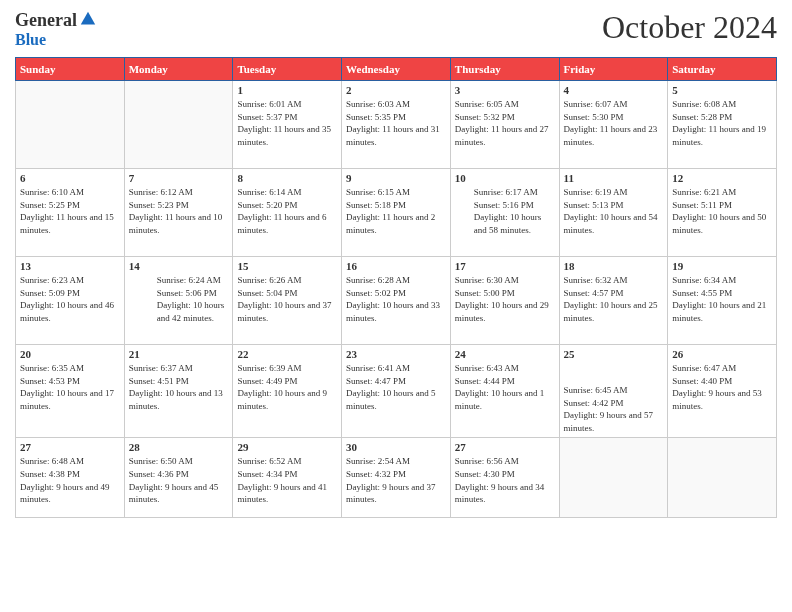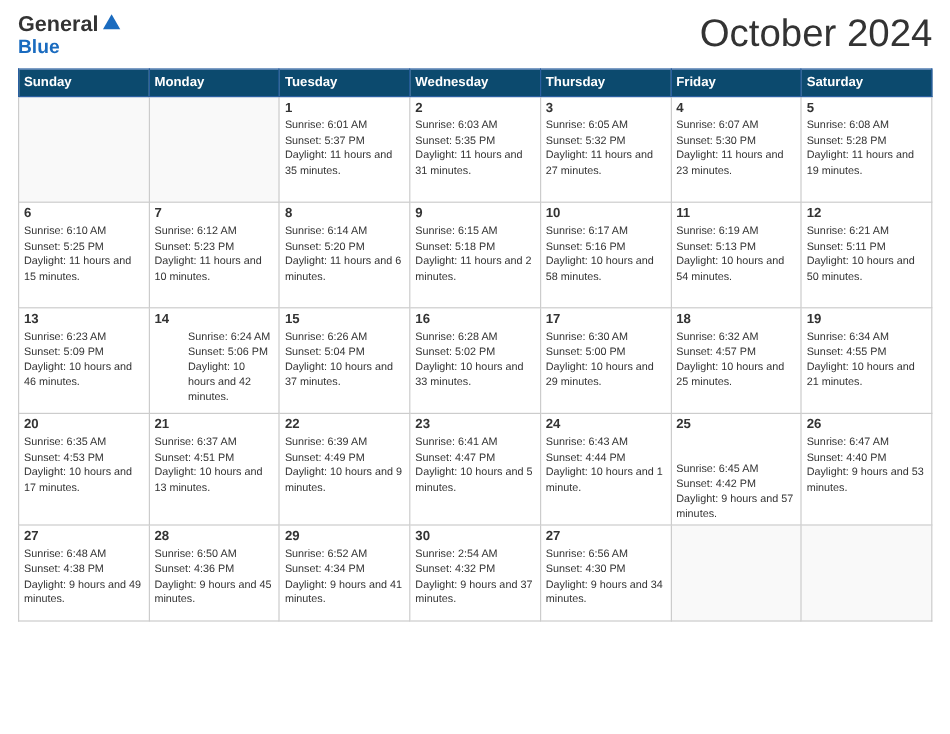--- a/index.html
+++ b/index.html
@@ -9,20 +9,21 @@
       width: 792px;
       height: 612px;
       overflow: hidden;
     }
     .page {
       width: 792px;
       height: 457px;
       padding: 10px 15px;
       display: flex;
       flex-direction: column;
+      font-family: Liberation Serif, serif;
     }
     .header {
       display: flex;
       justify-content: space-between;
       align-items: flex-start;
       margin-bottom: 8px;
     }
     .logo {
       display: flex;
       flex-direction: column;
@@ -58,21 +59,21 @@
       color: #555;
     }
     .calendar {
       flex: 1;
       border: 1px solid #ccc;
       border-collapse: collapse;
       width: 100%;
       table-layout: fixed;
     }
     .calendar th {
-      background: #0c4a6e;
+      background: #ef4444;
       color: #fff;
       font-size: 11px;
       font-weight: bold;
       padding: 5px 4px;
       text-align: left;
       border: 1px solid #2a5fa0;
     }
     .calendar td {
       border: 1px solid #ccc;
       vertical-align: top;
@@ -189,21 +190,21 @@
 Daylight: 11 hours and 6 minutes.</div>
           </td>
           <td>
             <span class="day-num">9</span>
             <div class="day-info" style="white-space: pre-line;">Sunrise: 6:15 AM
 Sunset: 5:18 PM
 Daylight: 11 hours and 2 minutes.</div>
           </td>
           <td>
             <span class="day-num">10</span>
-            <div class="day-info" style="white-space: pre-line;">Sunrise: 6:17 AM
+            <div class="day-info" style="white-space: pre-line; margin-left: 19px;">Sunrise: 6:17 AM
 Sunset: 5:16 PM
 Daylight: 10 hours and 58 minutes.</div>
           </td>
           <td>
             <span class="day-num">11</span>
             <div class="day-info" style="white-space: pre-line;">Sunrise: 6:19 AM
 Sunset: 5:13 PM
 Daylight: 10 hours and 54 minutes.</div>
           </td>
           <td>

